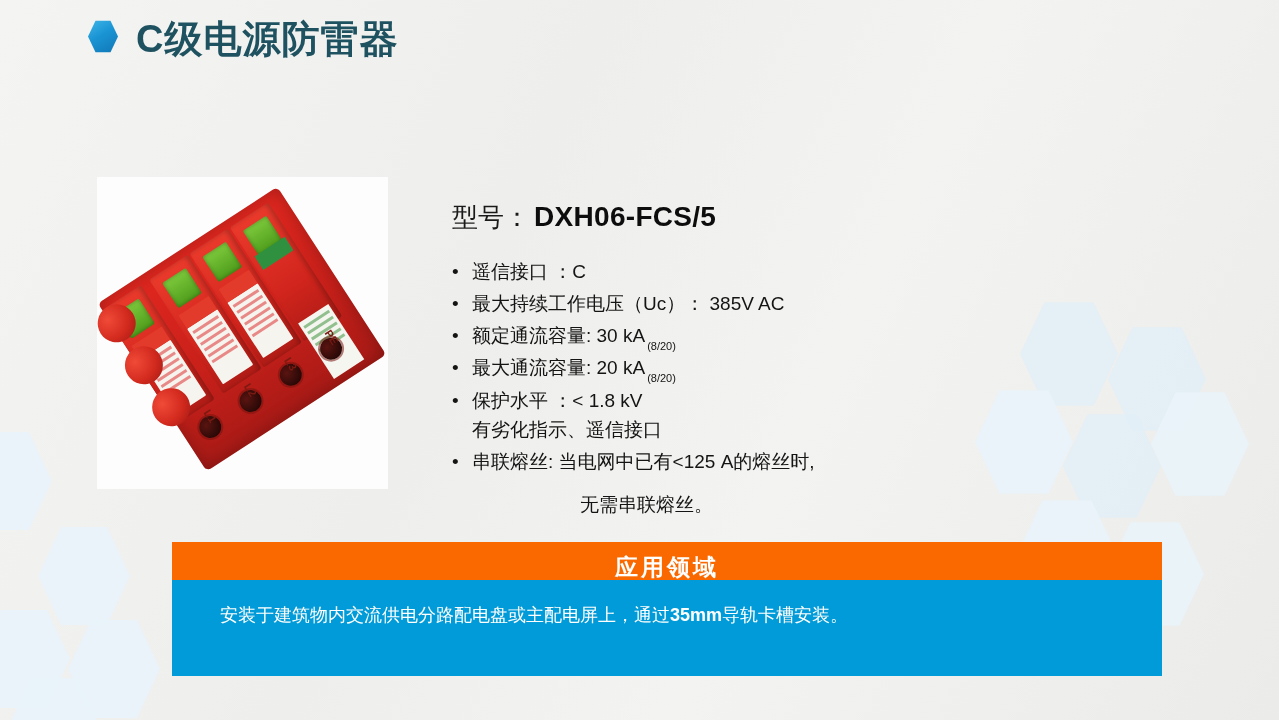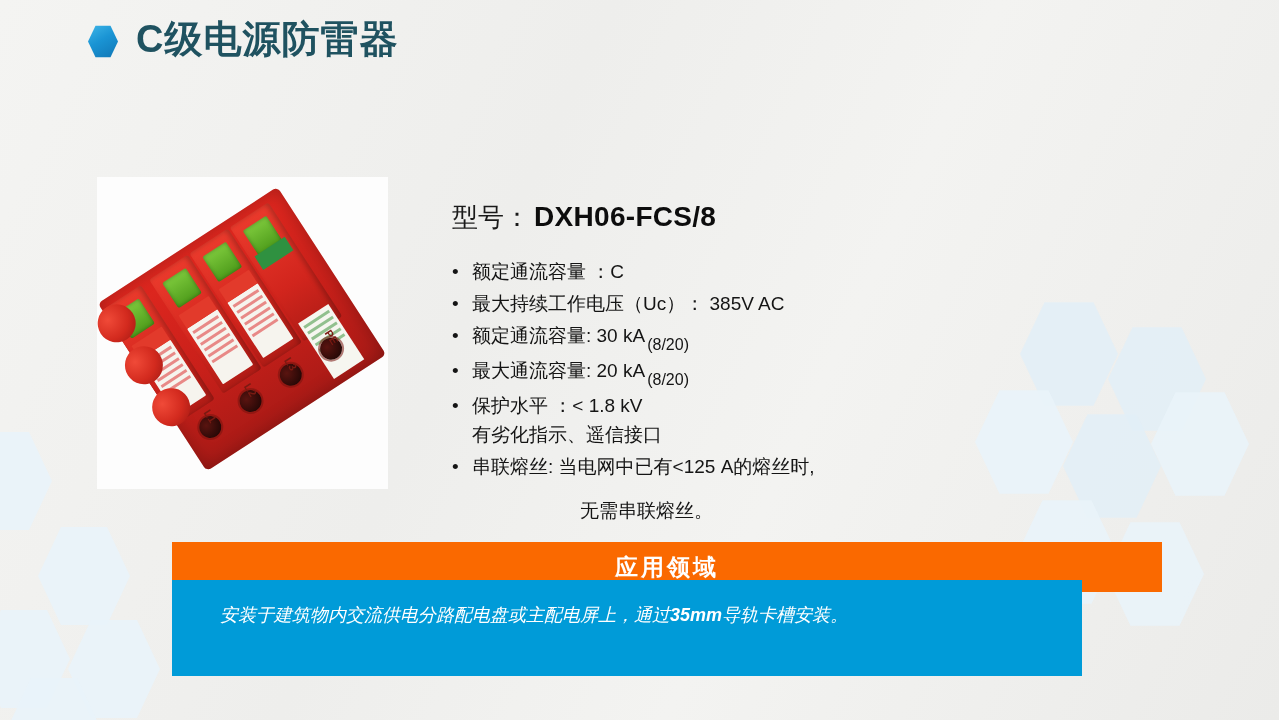--- a/index.html
+++ b/index.html
@@ -43,21 +43,21 @@
   }
   .hex.pale { background: #e2eff7; opacity: .85; }
   .hex.faint { background: #e9f3f9; opacity: .9; }
 
   
   .title-row {
     position: absolute;
     left: 88px;
     top: 20px;
     display: flex;
-    align-items: flex-end;
+    align-items: flex-start;
     gap: 18px;
   }
   .title-hex {
     width: 30px;
     height: 33px;
     background: linear-gradient(150deg, #3fb6e8 0%, #1a94d4 45%, #1076b5 100%);
     clip-path: polygon(25% 2%, 75% 2%, 100% 50%, 75% 98%, 25% 98%, 0% 50%);
     flex: none;
   }
   .title-text {
@@ -247,21 +247,21 @@
   }
   .spec-bullet {
     flex: none;
     width: 20px;
     font-size: 19px;
     line-height: 1.52;
     color: #141414;
   }
   .spec-body { flex: 1 1 auto; }
   .spec-sub {
-    font-size: 16px;
+    font-size: 11px;
     vertical-align: sub;
     position: relative;
     top: 3px;
     margin-left: 2px;
   }
   .spec-extra {
     display: block;
     margin-top: 0;
   }
   .spec-cont {
@@ -285,24 +285,23 @@
   .app-header span {
     color: #ffffff;
     font-size: 23px;
     font-weight: bold;
     letter-spacing: 3px;
   }
   .app-body {
     position: absolute;
     left: 172px;
     top: 580px;
-    width: 910px;
+    width: 990px;
     height: 96px;
     background: #009bd8;
-    font-style: italic;
   }
   .app-text {
     position: absolute;
     left: 48px;
     top: 22px;
     right: 20px;
     color: #ffffff;
     font-size: 18px;
     line-height: 1.5;
   }
@@ -374,28 +373,28 @@
         <div class="pole-tag" style="left:74px; top:150px;">L2</div>
         <div class="pole-tag" style="left:122px; top:150px;">L3</div>
         <div class="pole-tag" style="left:170px; top:150px;">PE</div>
       </div>
     </div>
   </div>
 
 
   <div class="model-line">
     <span class="model-label">型号：</span>
-    <span class="model-value">DXH06-FCS/8</span>
+    <span class="model-value">DXH06-FCS/5</span>
   </div>
 
   <div class="spec-list">
 
     <div class="spec-item">
       <span class="spec-bullet">•</span>
-      <span class="spec-body">额定通流容量  ：C</span>
+      <span class="spec-body">遥信接口  ：C</span>
     </div>
 
     <div class="spec-item">
       <span class="spec-bullet">•</span>
       <span class="spec-body">最大持续工作电压（Uc）：  385V AC</span>
     </div>
 
     <div class="spec-item">
       <span class="spec-bullet">•</span>
       <span class="spec-body">

